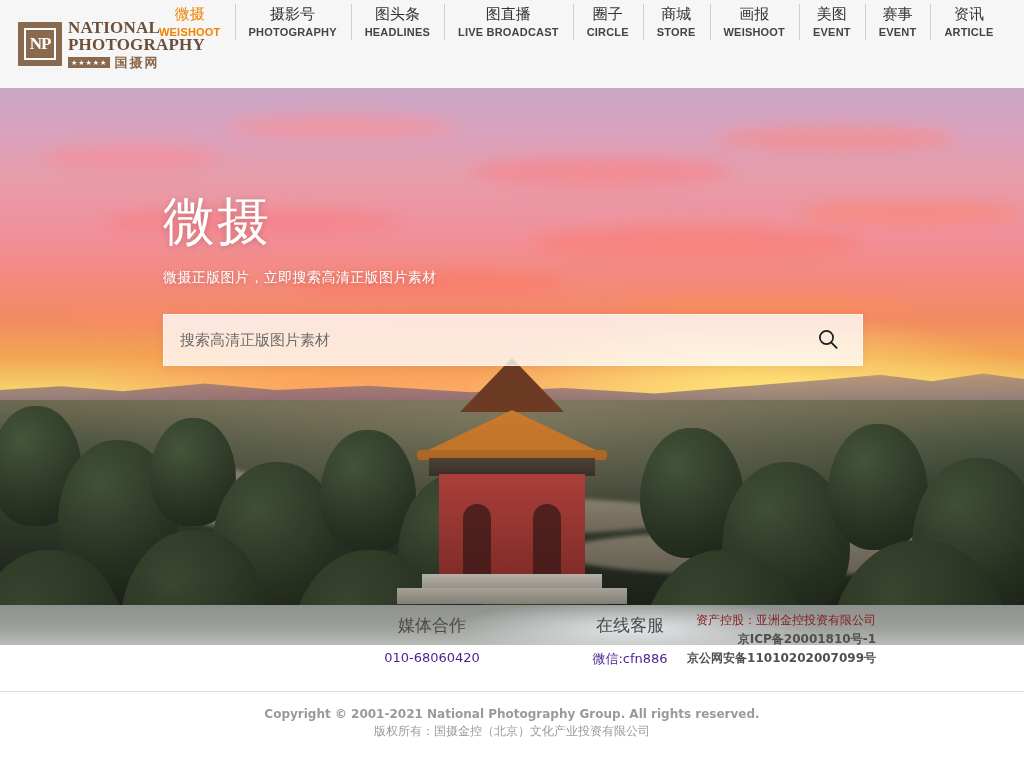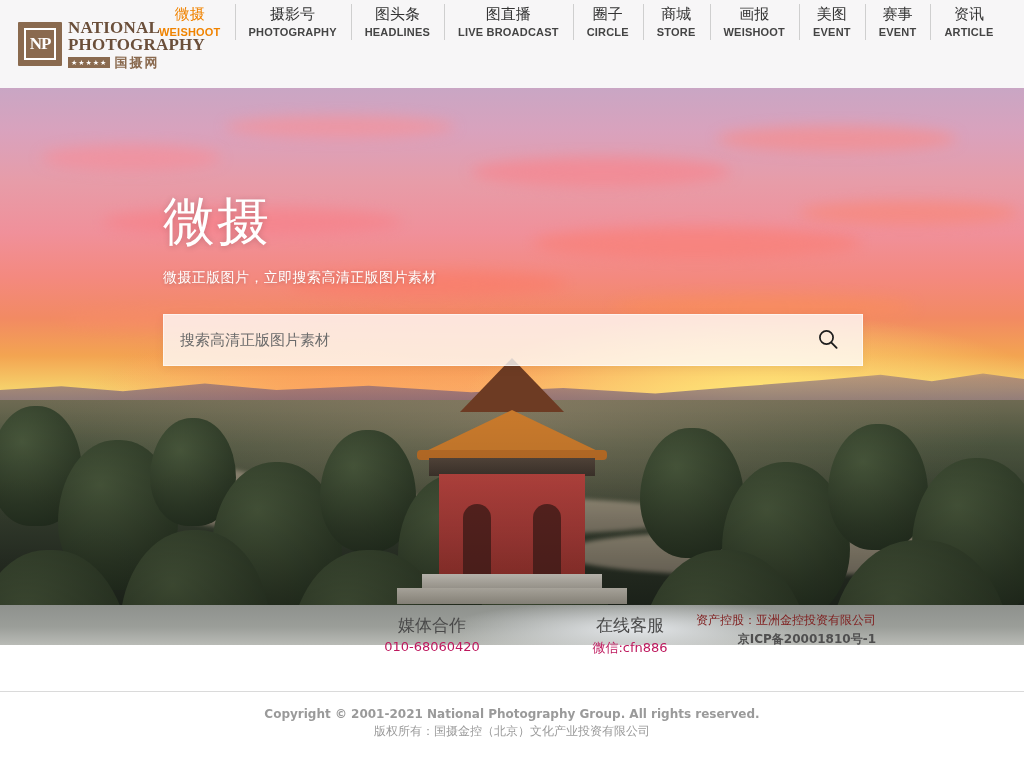--- a/index.html
+++ b/index.html
@@ -284,22 +284,22 @@
   }
   .f-col.media { left:347px; width:170px; }
   .f-col.service { left:545px; width:170px; }
   .f-title {
     font-family:"DejaVu Sans", sans-serif;
     font-size:17px; color:#4a4a4a;
     line-height:24px;
   }
   .f-val {
     font-family:"DejaVu Sans", sans-serif;
-    font-size:13px; color:#be185d;
-    margin-top:2px;
+    font-size:13px; color:#4c1d95;
+    margin-top:13px;
   }
   .f-right {
     position:absolute;
     right:64px; top:6px;
     text-align:right;
   }
   .f-right div {
     font-family:"DejaVu Sans", sans-serif;
     font-size:12px;
     color:#7f1d1d;
@@ -469,20 +469,21 @@
     </div>
 
     <div class="f-col service">
       <div class="f-title">在线客服</div>
       <div class="f-val">微信:cfn886</div>
     </div>
 
     <div class="f-right">
       <div>资产控股：亚洲金控投资有限公司</div>
       <div class="beian">京ICP备20001810号-1</div>
+      <div class="beian">京公网安备11010202007099号</div>
     </div>
   </div>
 </div>
 
 <div class="copy-sep"></div>
 
 <div class="copyright">
   <div class="en">Copyright © 2001-2021 National Photography Group. All rights reserved.</div>
   <div class="cn">版权所有：国摄金控（北京）文化产业投资有限公司</div>
 </div>

